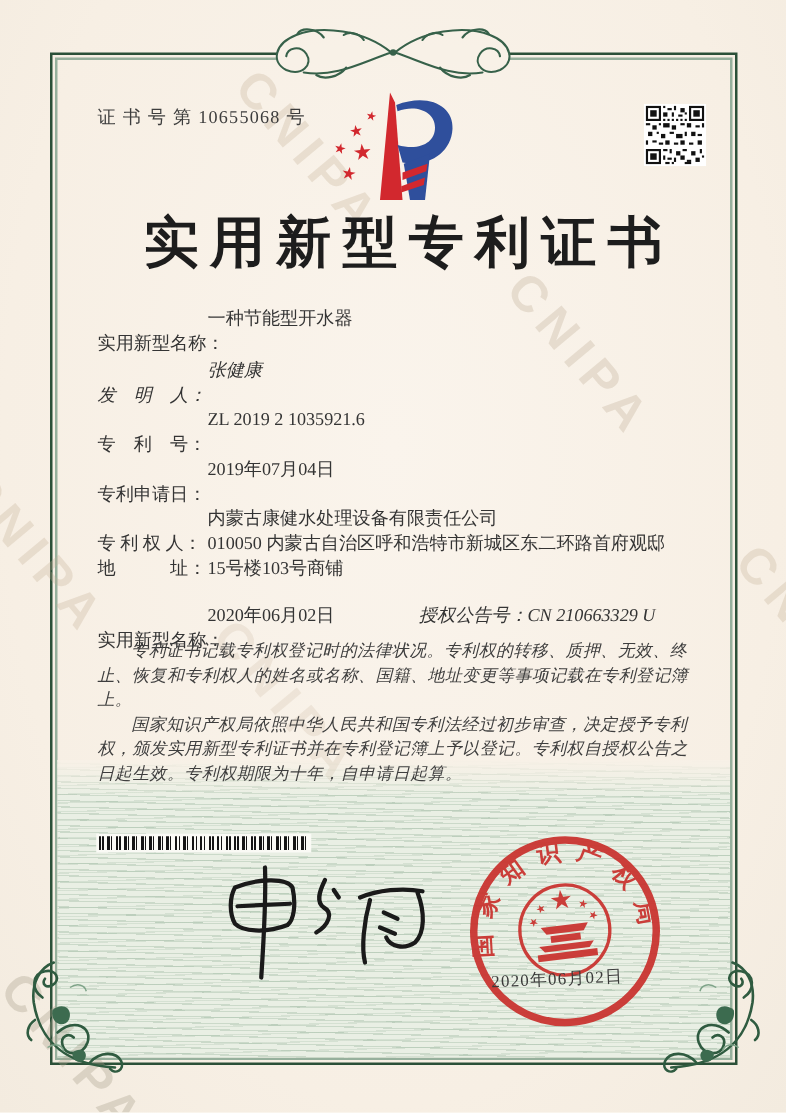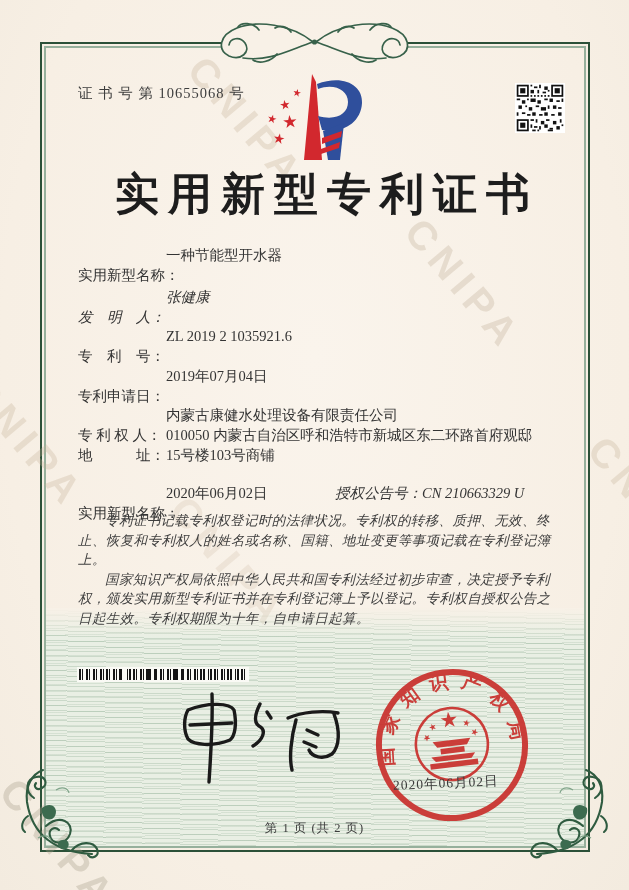--- a/index.html
+++ b/index.html
@@ -355,15 +355,14 @@
           <path d="M63,95 L107,95 L103,100 L67,100 Z"></path>
           <rect x="61" y="101.5" width="48" height="5.5"></rect>
         </g>
         <defs>
           <path id="st2" d="M0,-1 L0.2245,-0.309 L0.951,-0.309 L0.3633,0.118 L0.5878,0.809 L0,0.382 L-0.5878,0.809 L-0.3633,0.118 L-0.951,-0.309 L-0.2245,-0.309 Z"></path>
         </defs>
       </g>
     </svg>
     <div class="seal-date">2020年06月02日</div>
 
-    <div class="page-info">第 1 页 (共 2 页)</div>
   </div>
 </div>
 
 </body></html>

